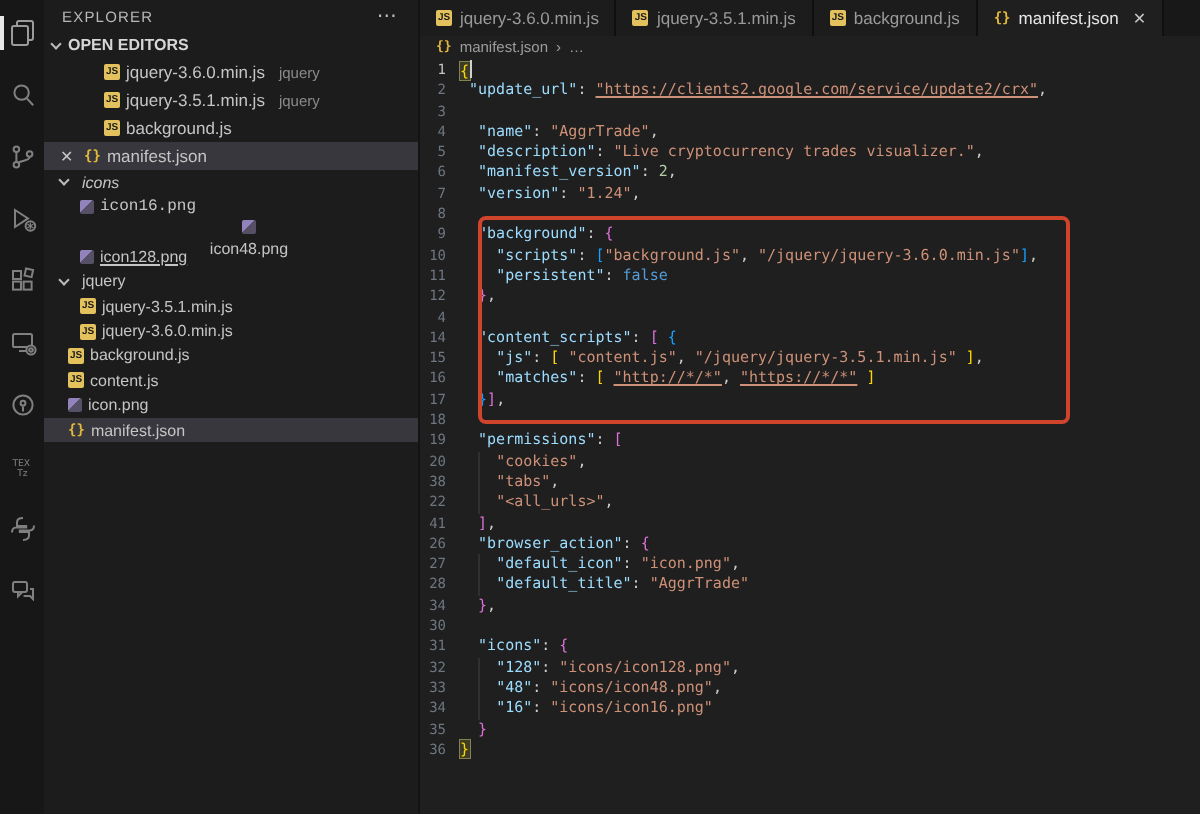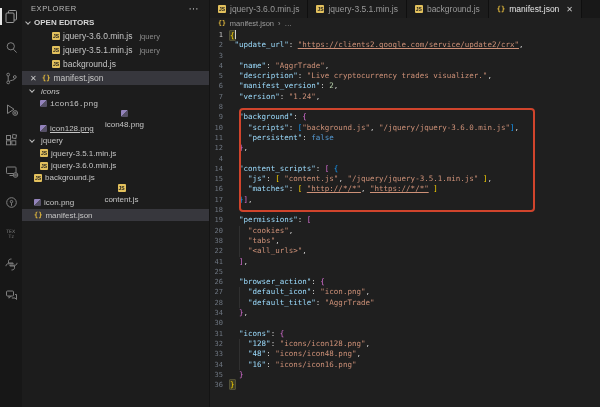--- a/index.html
+++ b/index.html
@@ -203,21 +203,21 @@
           <span>jquery-3.5.1.min.js</span>
         </div>
         <div class="row" style="padding-left: 18px;">
           <span class="fi-js">JS</span>
           <span>jquery-3.6.0.min.js</span>
         </div>
         <div class="row" style="padding-left: 12px;">
           <span class="fi-js">JS</span>
           <span>background.js</span>
         </div>
-        <div class="row" style="padding-left: 12px; flex-direction: column;">
+        <div class="row" style="padding-left: 12px;">
           <span class="fi-js">JS</span>
           <span>content.js</span>
         </div>
         <div class="row" style="padding-left: 12px;">
           <span class="fi-img"></span>
           <span>icon.png</span>
         </div>
         <div class="row sel" style="padding-left: 12px;">
           <span class="fi-json">{}</span>
           <span>manifest.json</span>
@@ -269,21 +269,20 @@
         <div class="line"><span class="ln">14</span><span class="lc"><span class="tok-sp">  </span><span class="tok-key">"content_scripts"</span><span class="tok-sp">: </span><span class="tok-b1">[</span><span class="tok-sp"> </span><span class="tok-b2">{</span></span></div>
         <div class="line"><span class="ln">15</span><span class="lc"><span class="guide"></span><span class="tok-sp">    </span><span class="tok-key">"js"</span><span class="tok-sp">: </span><span class="tok-b0">[</span><span class="tok-sp"> </span><span class="tok-str">"content.js"</span><span class="tok-sp">, </span><span class="tok-str">"/jquery/jquery-3.5.1.min.js"</span><span class="tok-sp"> </span><span class="tok-b0">]</span><span class="tok-sp">,</span></span></div>
         <div class="line"><span class="ln">16</span><span class="lc"><span class="guide"></span><span class="tok-sp">    </span><span class="tok-key">"matches"</span><span class="tok-sp">: </span><span class="tok-b0">[</span><span class="tok-sp"> </span><span class="tok-lnk">"http://*/*"</span><span class="tok-sp">, </span><span class="tok-lnk">"https://*/*"</span><span class="tok-sp"> </span><span class="tok-b0">]</span></span></div>
         <div class="line"><span class="ln">17</span><span class="lc"><span class="tok-sp">  </span><span class="tok-b2">}</span><span class="tok-b1">]</span><span class="tok-sp">,</span></span></div>
         <div class="line"><span class="ln">18</span><span class="lc"></span></div>
         <div class="line"><span class="ln">19</span><span class="lc"><span class="tok-sp">  </span><span class="tok-key">"permissions"</span><span class="tok-sp">: </span><span class="tok-b1">[</span></span></div>
         <div class="line"><span class="ln">20</span><span class="lc"><span class="guide"></span><span class="tok-sp">    </span><span class="tok-str">"cookies"</span><span class="tok-sp">,</span></span></div>
         <div class="line"><span class="ln">38</span><span class="lc"><span class="guide"></span><span class="tok-sp">    </span><span class="tok-str">"tabs"</span><span class="tok-sp">,</span></span></div>
         <div class="line"><span class="ln">22</span><span class="lc"><span class="guide"></span><span class="tok-sp">    </span><span class="tok-str">"&lt;all_urls&gt;"</span><span class="tok-sp">,</span></span></div>
         <div class="line"><span class="ln">41</span><span class="lc"><span class="tok-sp">  </span><span class="tok-b1">]</span><span class="tok-sp">,</span></span></div>
-        <div class="line"><span class="ln">25</span><span class="lc"></span></div>
         <div class="line"><span class="ln">26</span><span class="lc"><span class="tok-sp">  </span><span class="tok-key">"browser_action"</span><span class="tok-sp">: </span><span class="tok-b1">{</span></span></div>
         <div class="line"><span class="ln">27</span><span class="lc"><span class="guide"></span><span class="tok-sp">    </span><span class="tok-key">"default_icon"</span><span class="tok-sp">: </span><span class="tok-str">"icon.png"</span><span class="tok-sp">,</span></span></div>
         <div class="line"><span class="ln">28</span><span class="lc"><span class="guide"></span><span class="tok-sp">    </span><span class="tok-key">"default_title"</span><span class="tok-sp">: </span><span class="tok-str">"AggrTrade"</span></span></div>
         <div class="line"><span class="ln">34</span><span class="lc"><span class="tok-sp">  </span><span class="tok-b1">}</span><span class="tok-sp">,</span></span></div>
         <div class="line"><span class="ln">30</span><span class="lc"></span></div>
         <div class="line"><span class="ln">31</span><span class="lc"><span class="tok-sp">  </span><span class="tok-key">"icons"</span><span class="tok-sp">: </span><span class="tok-b1">{</span></span></div>
         <div class="line"><span class="ln">32</span><span class="lc"><span class="guide"></span><span class="tok-sp">    </span><span class="tok-key">"128"</span><span class="tok-sp">: </span><span class="tok-str">"icons/icon128.png"</span><span class="tok-sp">,</span></span></div>
         <div class="line"><span class="ln">33</span><span class="lc"><span class="guide"></span><span class="tok-sp">    </span><span class="tok-key">"48"</span><span class="tok-sp">: </span><span class="tok-str">"icons/icon48.png"</span><span class="tok-sp">,</span></span></div>
         <div class="line"><span class="ln">34</span><span class="lc"><span class="guide"></span><span class="tok-sp">    </span><span class="tok-key">"16"</span><span class="tok-sp">: </span><span class="tok-str">"icons/icon16.png"</span></span></div>
         <div class="line"><span class="ln">35</span><span class="lc"><span class="tok-sp">  </span><span class="tok-b1">}</span></span></div>

